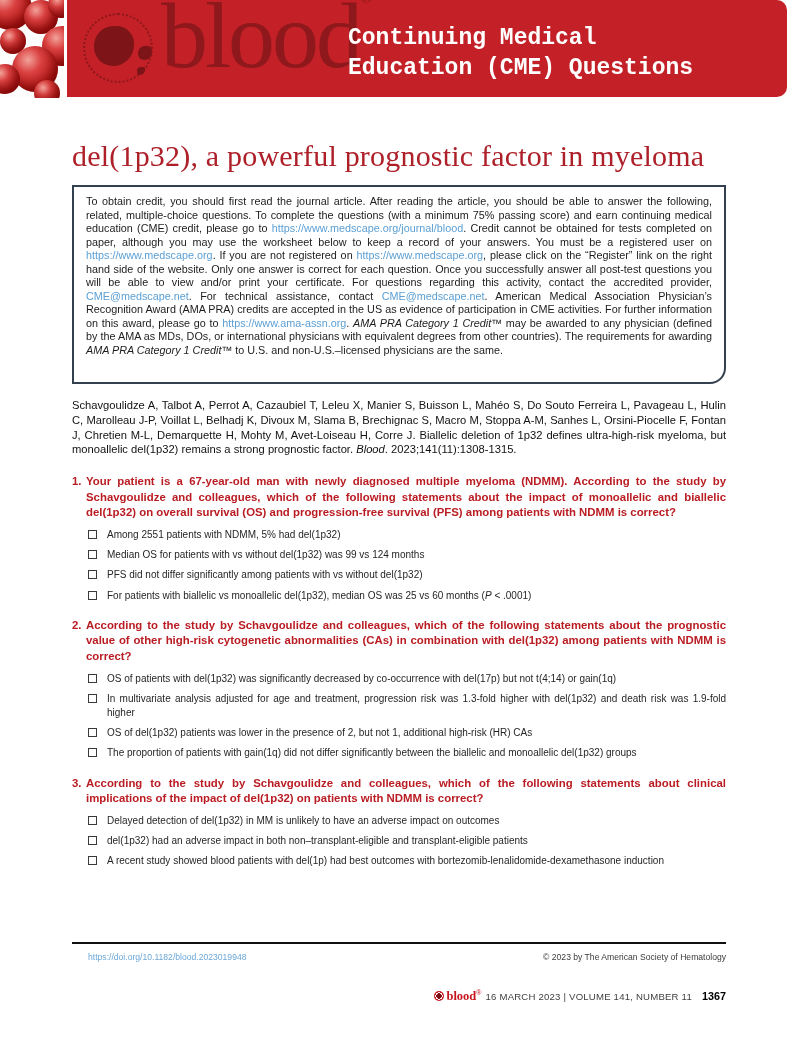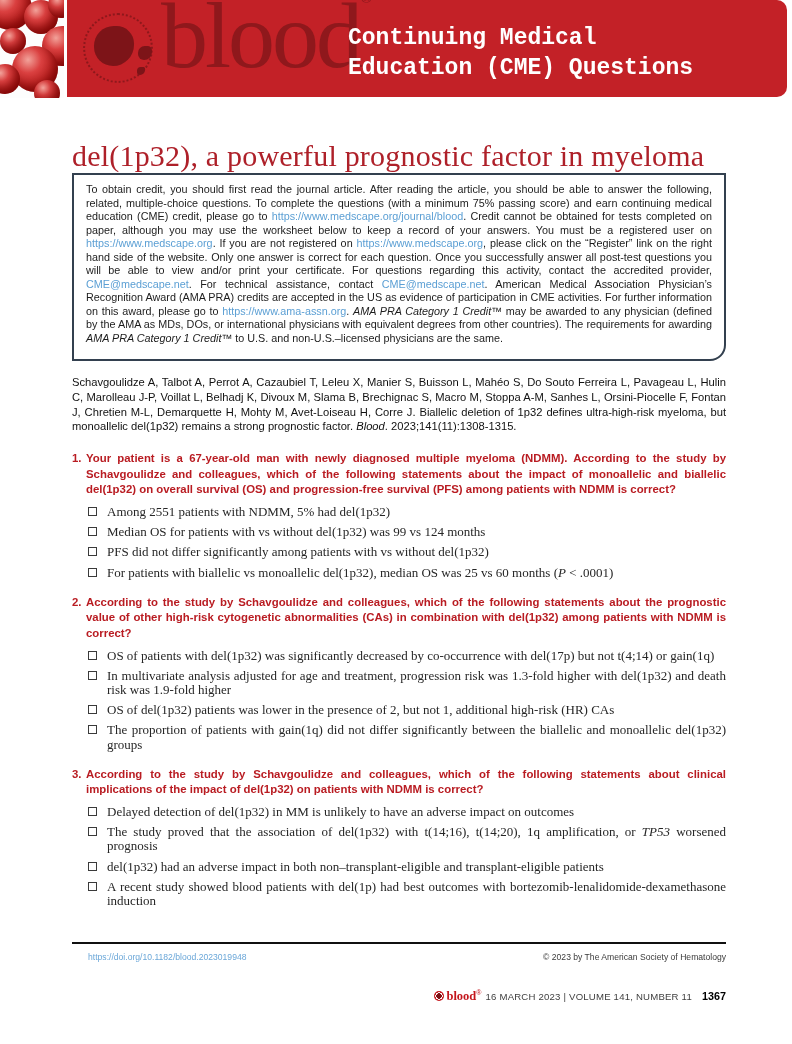--- a/index.html
+++ b/index.html
@@ -37,22 +37,22 @@
   .watermark-reg { font-size:16px; vertical-align:64px; letter-spacing:0; }
   .banner-heading { position:absolute; left:281px; top:23px; color:#ffffff;
           font-size:23px; font-weight:700; line-height:30px;font-family:Liberation Mono, monospace; }
 
   
   .content { position:absolute; left:72px; top:139px; width:654px; }
 
   .article-title { font-family:"Liberation Serif", serif; font-size:30px;
           color:#ae2029; font-weight:400; letter-spacing:.2px; }
 
-  .credit-box { border:2px solid #33404f;
-          border-radius:0 0 16px 0; padding:8px 12px 14px 12px;
+  .credit-box { margin-top:12px; border:2px solid #33404f;
+          border-radius:0 0 16px 0; padding:8px 12px 25px 12px;
           font-size:10.8px; line-height:13.5px; text-align:justify; color:#1c1c1c; }
 
   .citation { margin-top:14px; font-size:11.2px; line-height:14.8px;
           text-align:justify; color:#111; }
 
   .link { color:#5b9fd4; }
   .it { font-style:italic; }
 
   
   .questions { margin-top:17px; }
@@ -60,22 +60,22 @@
   .question:first-child { margin-top:0; }
   .q-number { width:14px; flex-shrink:0; color:#b91c22; font-weight:700;
           font-size:11.4px; line-height:15.6px; }
   .q-body { flex:1; }
   .q-prompt { color:#b91c22; font-weight:700; font-size:11.4px;
           line-height:15.6px; text-align:justify; }
   .q-options { margin-top:7px; margin-left:2px; }
   .option { display:flex; margin-top:6px; align-items:flex-start; }
   .checkbox { width:9px; height:9px; border:1px solid #3a3a3a; flex-shrink:0;
           margin-top:2px; margin-right:10px; background:#fff; }
-  .option-text { font-size:13px; line-height:14.2px; color:#262626;
-          text-align:justify;font-family:Liberation Serif, serif; }
+  .option-text { font-size:10px; line-height:14.2px; color:#262626;
+          text-align:justify; }
 
   
   .footer-rule { position:absolute; left:72px; top:942px; width:654px; height:2px;
           background:#101010; }
   .footer-row { position:absolute; left:72px; top:952px; width:654px;
           display:flex; justify-content:space-between; font-size:8.6px; }
   .doi-link { color:#6ba7d8;padding-left:16px; }
   .copyright { color:#3a3a3a; }
 
   .issue-row { position:absolute; left:72px; top:989px; width:654px;
@@ -177,24 +177,20 @@
     <div class="q-number">3.</div>
     <div class="q-body">
       <div class="q-prompt"><span>According to the study by Schavgoulidze and colleagues, which of the following statements about clinical implications of the impact of del(1p32) on patients with NDMM is correct?</span></div>
       <div class="q-options">
               <div class="option">
                 <span class="checkbox"></span>
                 <span class="option-text"><span>Delayed detection of del(1p32) in MM is unlikely to have an adverse impact on outcomes</span></span>
               </div>
               <div class="option">
                 <span class="checkbox"></span>
-                <span class="option-text"><span>The study proved that the association of del(1p32) with t(14;16), t(14;20), 1q amplification, or </span><span class="it">TP53</span><span> worsened prognosis</span></span>
-              </div>
-              <div class="option">
-                <span class="checkbox"></span>
                 <span class="option-text"><span>del(1p32) had an adverse impact in both non–transplant-eligible and transplant-eligible patients</span></span>
               </div>
               <div class="option">
                 <span class="checkbox"></span>
                 <span class="option-text"><span>A recent study showed blood patients with del(1p) had best outcomes with bortezomib-lenalidomide-dexamethasone induction</span></span>
               </div>
             </div>
     </div>
   </div>
 </div>

